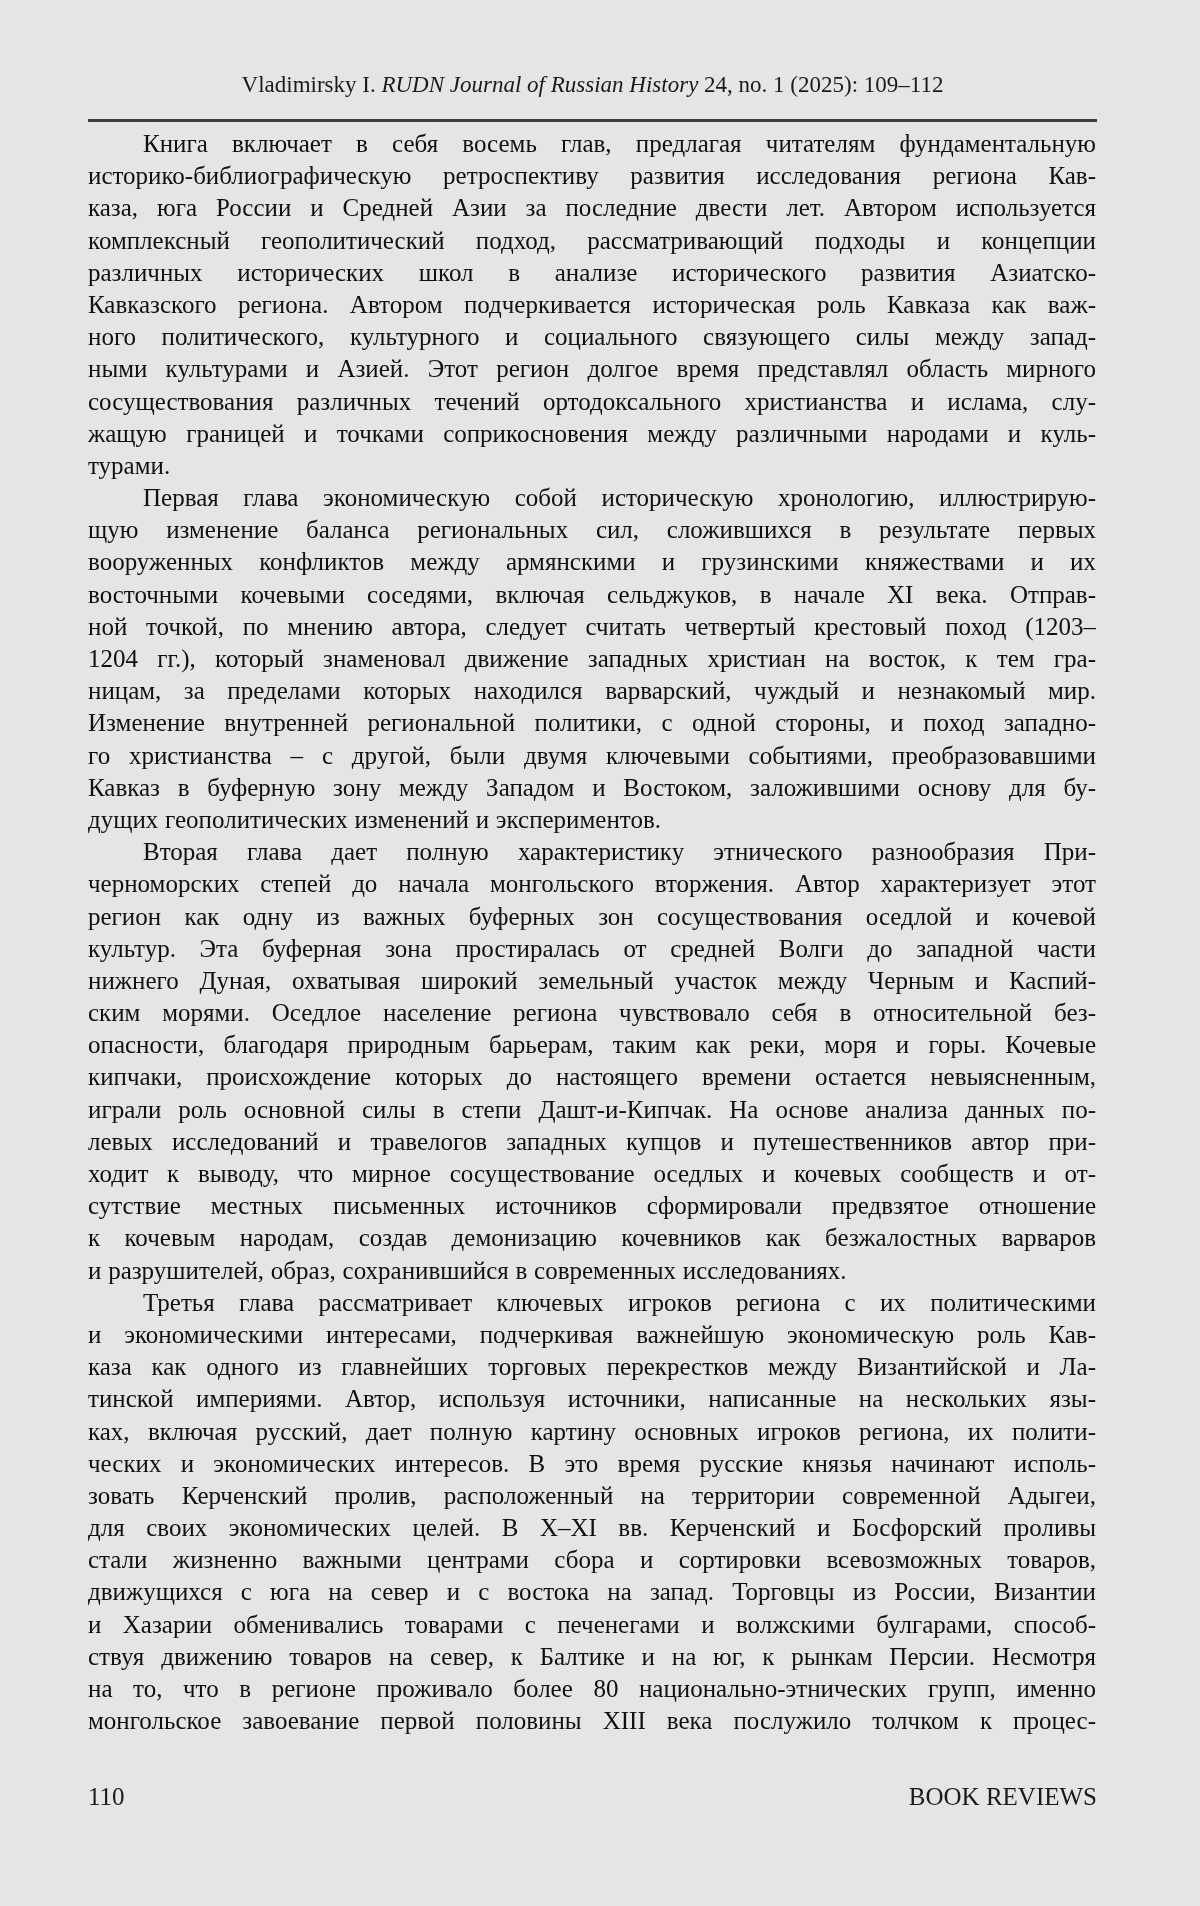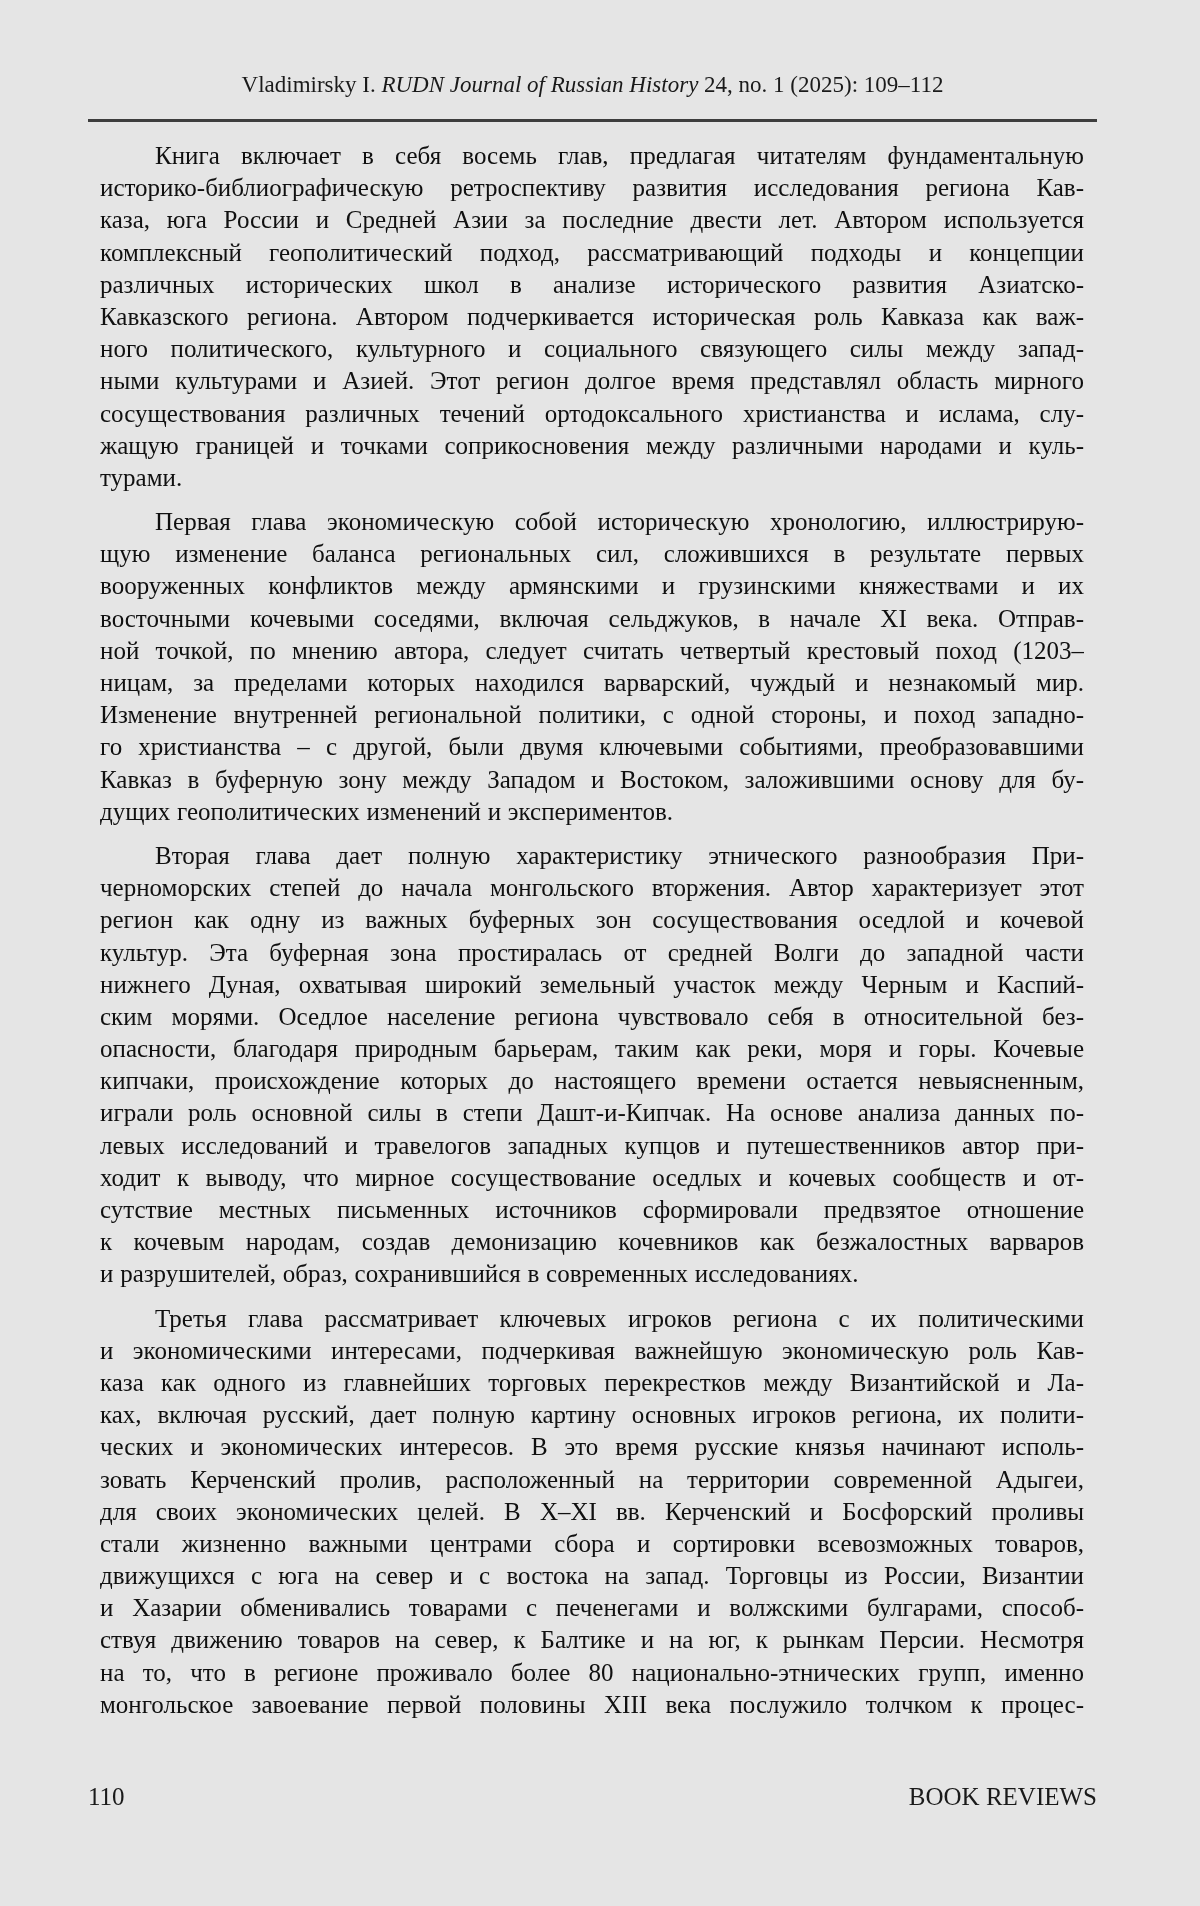--- a/index.html
+++ b/index.html
@@ -41,21 +41,21 @@
   .page-body {
     position: absolute;
     left: 88px;
     top: 128px;
     width: 1008px;
     font-size: 25px;
     line-height: 32.2px;
     color: #101010;
   }
   .paragraph {
-    margin: 12px;
+    margin: 0;
   }
   .line {
     height: 32.2px;
     overflow: hidden;
     text-align: justify;
     text-align-last: justify;
     word-spacing: 0.02em;
   }
   .line.first {
     text-indent: 55px;
@@ -99,20 +99,21 @@
         <div class="line">сосуществования различных течений ортодоксального христианства и ислама, слу-</div>
         <div class="line">жащую границей и точками соприкосновения между различными народами и куль-</div>
         <div class="line last">турами.</div>
       </div>
       <div class="paragraph">
         <div class="line first">Первая глава экономическую собой историческую хронологию, иллюстрирую-</div>
         <div class="line">щую изменение баланса региональных сил, сложившихся в результате первых</div>
         <div class="line">вооруженных конфликтов между армянскими и грузинскими княжествами и их</div>
         <div class="line">восточными кочевыми соседями, включая сельджуков, в начале XI века. Отправ-</div>
         <div class="line">ной точкой, по мнению автора, следует считать четвертый крестовый поход (1203–</div>
+        <div class="line">1204 гг.), который знаменовал движение западных христиан на восток, к тем гра-</div>
         <div class="line">ницам, за пределами которых находился варварский, чуждый и незнакомый мир.</div>
         <div class="line">Изменение внутренней региональной политики, с одной стороны, и поход западно-</div>
         <div class="line">го христианства – с другой, были двумя ключевыми событиями, преобразовавшими</div>
         <div class="line">Кавказ в буферную зону между Западом и Востоком, заложившими основу для бу-</div>
         <div class="line last">дущих геополитических изменений и экспериментов.</div>
       </div>
       <div class="paragraph">
         <div class="line first">Вторая глава дает полную характеристику этнического разнообразия При-</div>
         <div class="line">черноморских степей до начала монгольского вторжения. Автор характеризует этот</div>
         <div class="line">регион как одну из важных буферных зон сосуществования оседлой и кочевой</div>
@@ -125,20 +126,21 @@
         <div class="line">левых исследований и травелогов западных купцов и путешественников автор при-</div>
         <div class="line">ходит к выводу, что мирное сосуществование оседлых и кочевых сообществ и от-</div>
         <div class="line">сутствие местных письменных источников сформировали предвзятое отношение</div>
         <div class="line">к кочевым народам, создав демонизацию кочевников как безжалостных варваров</div>
         <div class="line last">и разрушителей, образ, сохранившийся в современных исследованиях.</div>
       </div>
       <div class="paragraph">
         <div class="line first">Третья глава рассматривает ключевых игроков региона с их политическими</div>
         <div class="line">и экономическими интересами, подчеркивая важнейшую экономическую роль Кав-</div>
         <div class="line">каза как одного из главнейших торговых перекрестков между Византийской и Ла-</div>
+        <div class="line">тинской империями. Автор, используя источники, написанные на нескольких язы-</div>
         <div class="line">ках, включая русский, дает полную картину основных игроков региона, их полити-</div>
         <div class="line">ческих и экономических интересов. В это время русские князья начинают исполь-</div>
         <div class="line">зовать Керченский пролив, расположенный на территории современной Адыгеи,</div>
         <div class="line">для своих экономических целей. В X–XI вв. Керченский и Босфорский проливы</div>
         <div class="line">стали жизненно важными центрами сбора и сортировки всевозможных товаров,</div>
         <div class="line">движущихся с юга на север и с востока на запад. Торговцы из России, Византии</div>
         <div class="line">и Хазарии обменивались товарами с печенегами и волжскими булгарами, способ-</div>
         <div class="line">ствуя движению товаров на север, к Балтике и на юг, к рынкам Персии. Несмотря</div>
         <div class="line">на то, что в регионе проживало более 80 национально-этнических групп, именно</div>
         <div class="line">монгольское завоевание первой половины XIII века послужило толчком к процес-</div>

